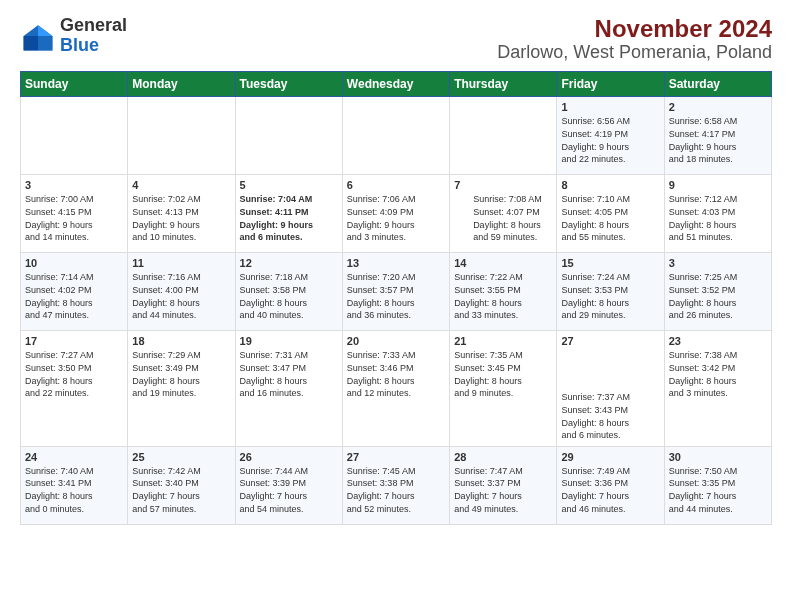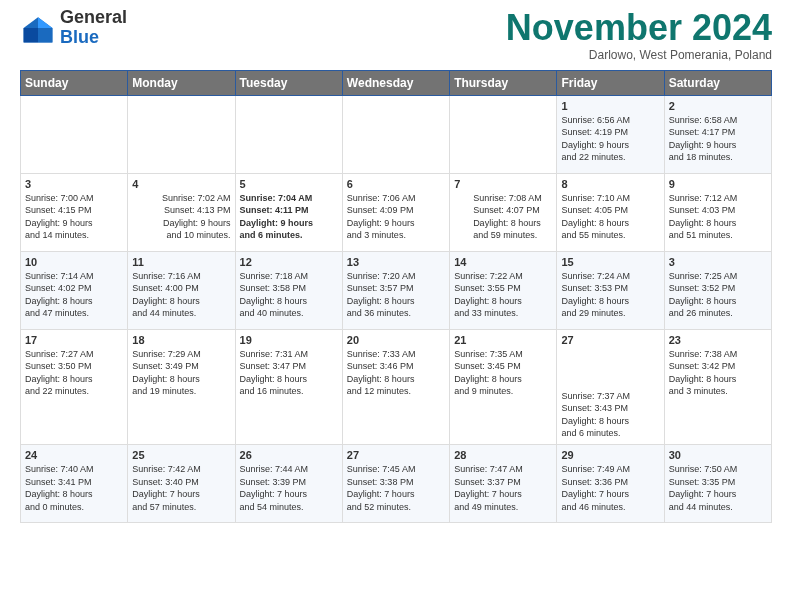--- a/index.html
+++ b/index.html
@@ -6,21 +6,21 @@
     body {
       font-family: Arial, sans-serif;
       background: #fff;
       width: 792px;
       height: 612px;
       overflow: hidden;
     }
     .page {
       width: 792px;
       height: 612px;
-      padding: 8px 20px 10px 20px;
+      padding: 16px 20px 10px 20px;
     }
     .header {
       display: flex;
       align-items: flex-start;
       justify-content: space-between;
       margin-bottom: 8px;
     }
     .logo {
       display: flex;
       align-items: center;
@@ -34,36 +34,36 @@
     .logo-text .general { color: #333; }
     .logo-text .blue { color: #1a6abf; }
     .logo-icon {
       width: 36px;
       height: 36px;
     }
     .title-block {
       text-align: right;
     }
     .month-title {
-      font-size: 36px;
+      font-size: 24px;
       font-weight: bold;
-      color: #0f766e;
+      color: #7f1d1d;
       line-height: 1.1;
     }
     .subtitle {
-      font-size: 12px;
+      font-size: 18px;
       color: #555;
     }
     table {
       width: 100%;
       border-collapse: collapse;
       table-layout: fixed;
     }
     thead tr th {
-      background: #737373;
+      background: #15803d;
       color: #fff;
       font-size: 12px;
       font-weight: bold;
       padding: 5px 4px;
       text-align: left;
       border: 1px solid #2a5a9f;
     }
     tbody tr {
       border-bottom: 1px solid #ccc;
     }
@@ -157,21 +157,21 @@
         <tr>
           <td>
             <span class="day-number">3</span>
             <div class="day-info" style="white-space: pre-line;">Sunrise: 7:00 AM
 Sunset: 4:15 PM
 Daylight: 9 hours
 and 14 minutes.</div>
           </td>
           <td>
             <span class="day-number">4</span>
-            <div class="day-info" style="white-space: pre-line; text-align: right;">Sunrise: 7:02 AM
+            <div class="day-info" style="white-space: pre-line;">Sunrise: 7:02 AM
 Sunset: 4:13 PM
 Daylight: 9 hours
 and 10 minutes.</div>
           </td>
           <td>
             <span class="day-number">5</span>
             <div class="day-info" style="white-space: pre-line; font-weight: bold;">Sunrise: 7:04 AM
 Sunset: 4:11 PM
 Daylight: 9 hours
 and 6 minutes.</div>

